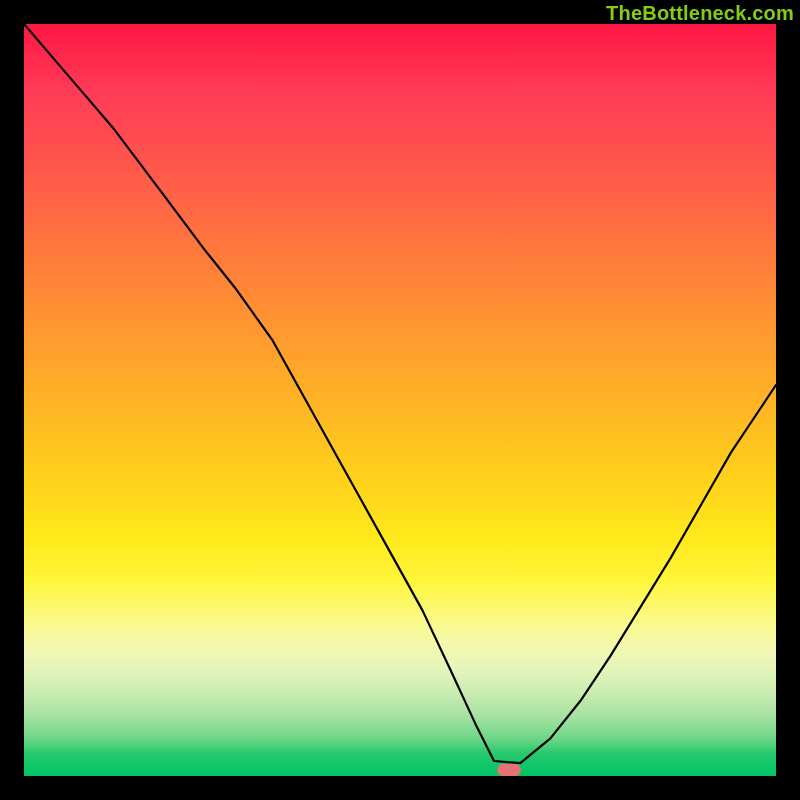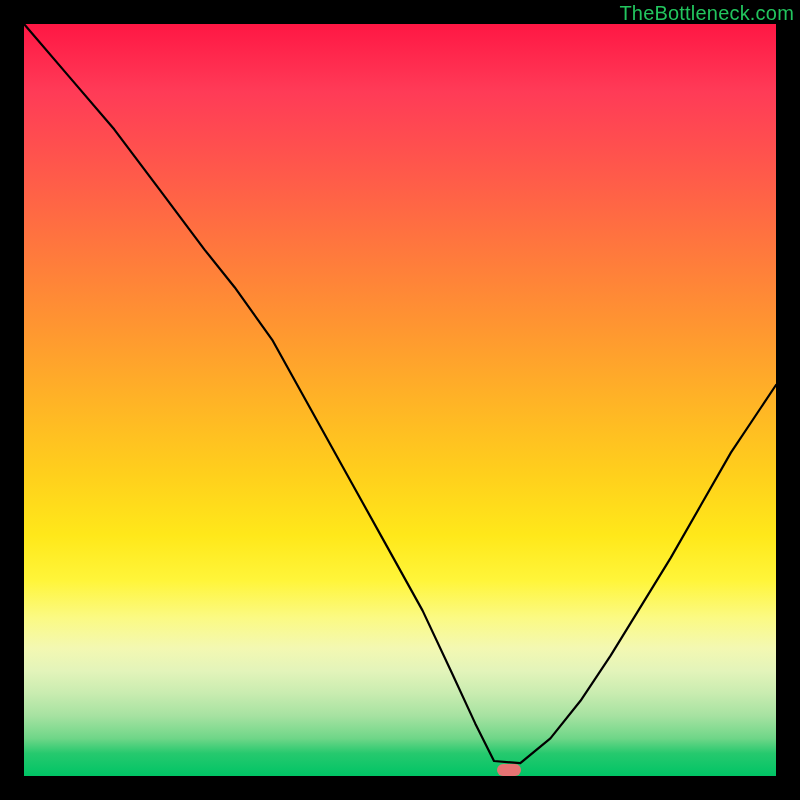--- a/index.html
+++ b/index.html
@@ -44,22 +44,22 @@
       #6fd688 95%,
       #26c96e 97%,
       #00c465 100%
     );
   }
   .watermark {
     position: absolute;
     top: 2px;
     right: 6px;
     font-size: 20px;
-    color: #22c55e;
-    font-weight: 400;
+    color: #84cc16;
+    font-weight: 700;
     letter-spacing: 0.2px;
     user-select: none;
   }
   svg.curve {
     position: absolute;
     left: 0;
     top: 0;
     width: 752px;
     height: 752px;
     overflow: visible;

